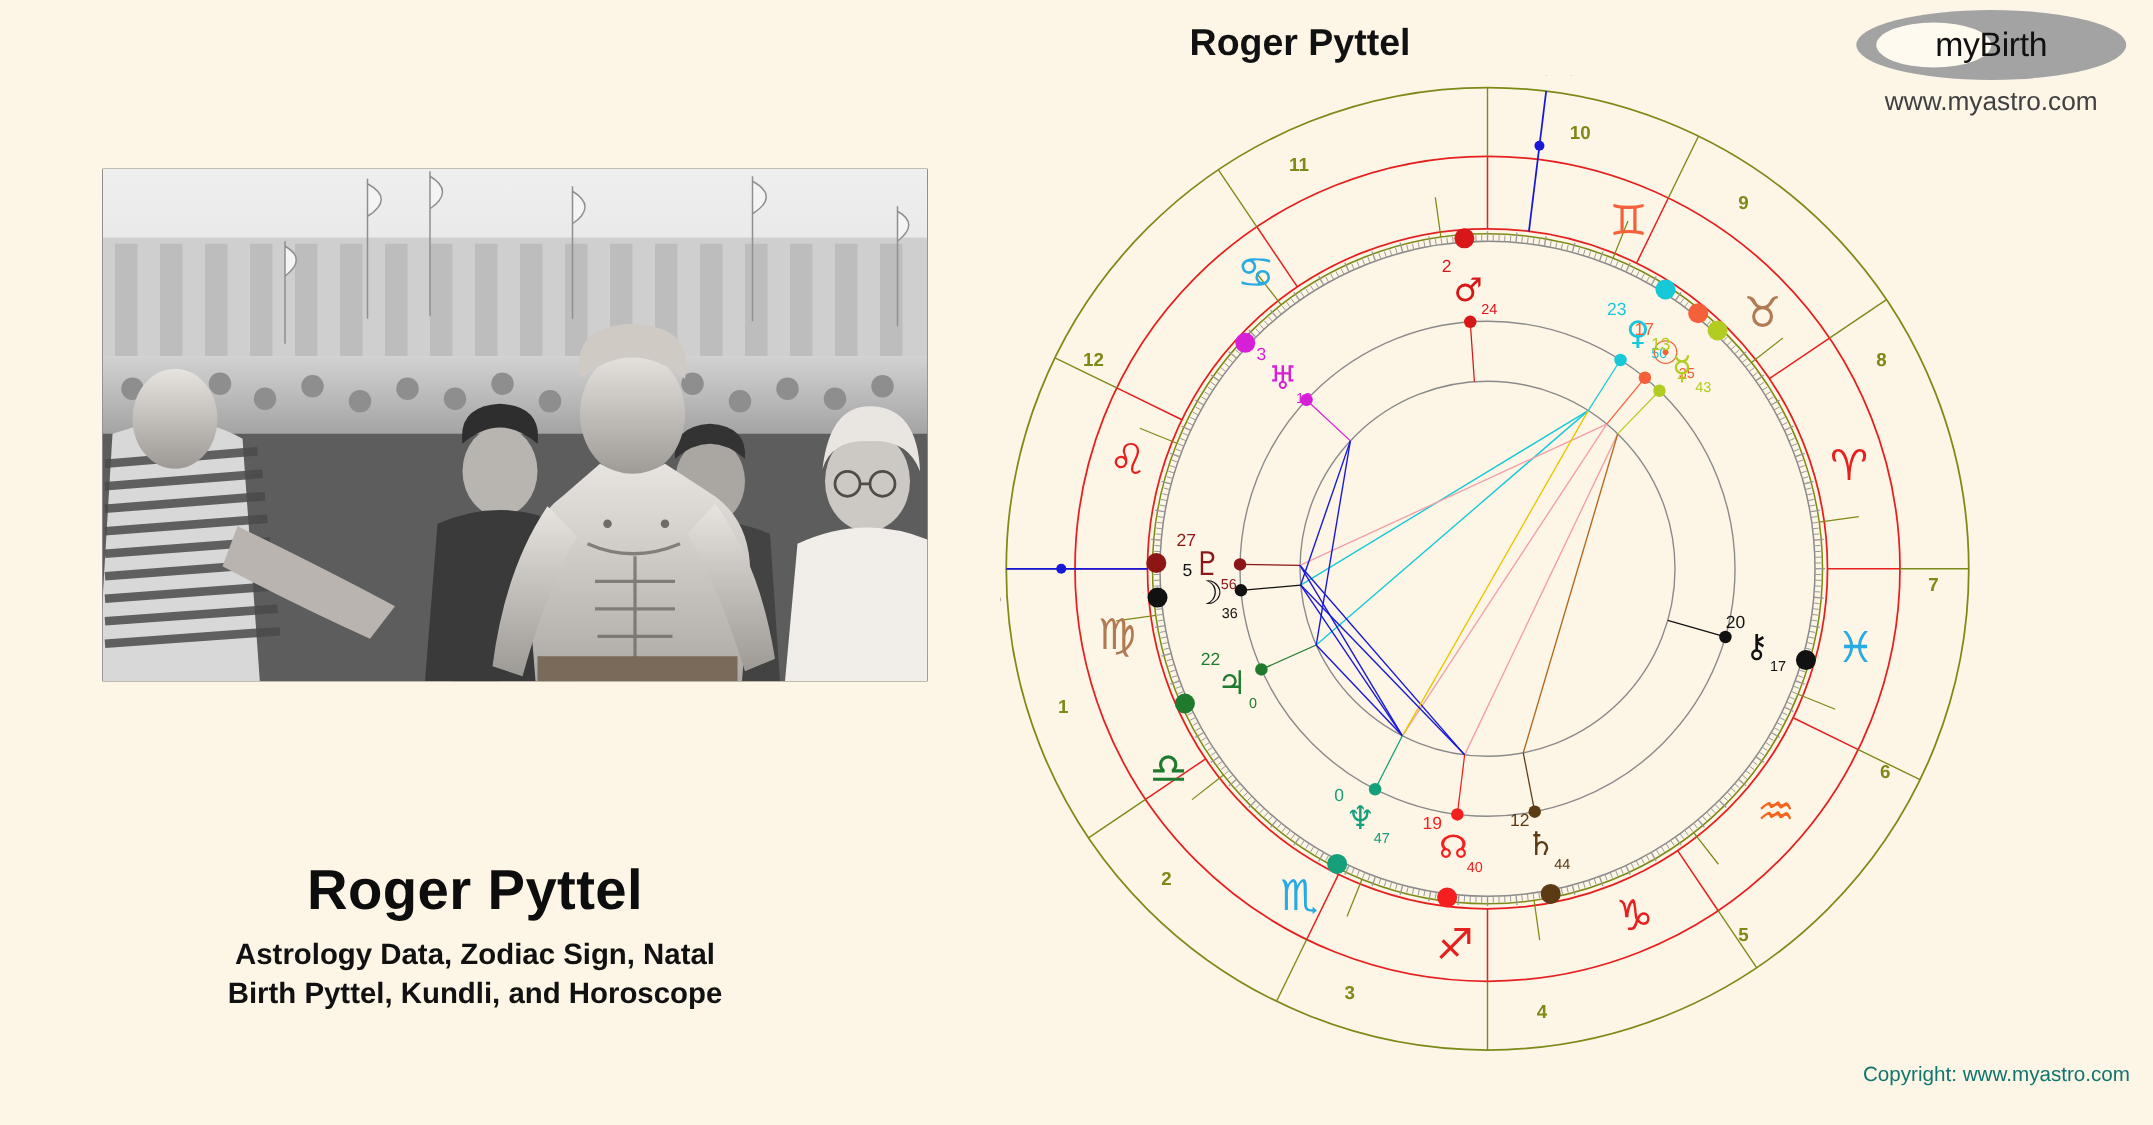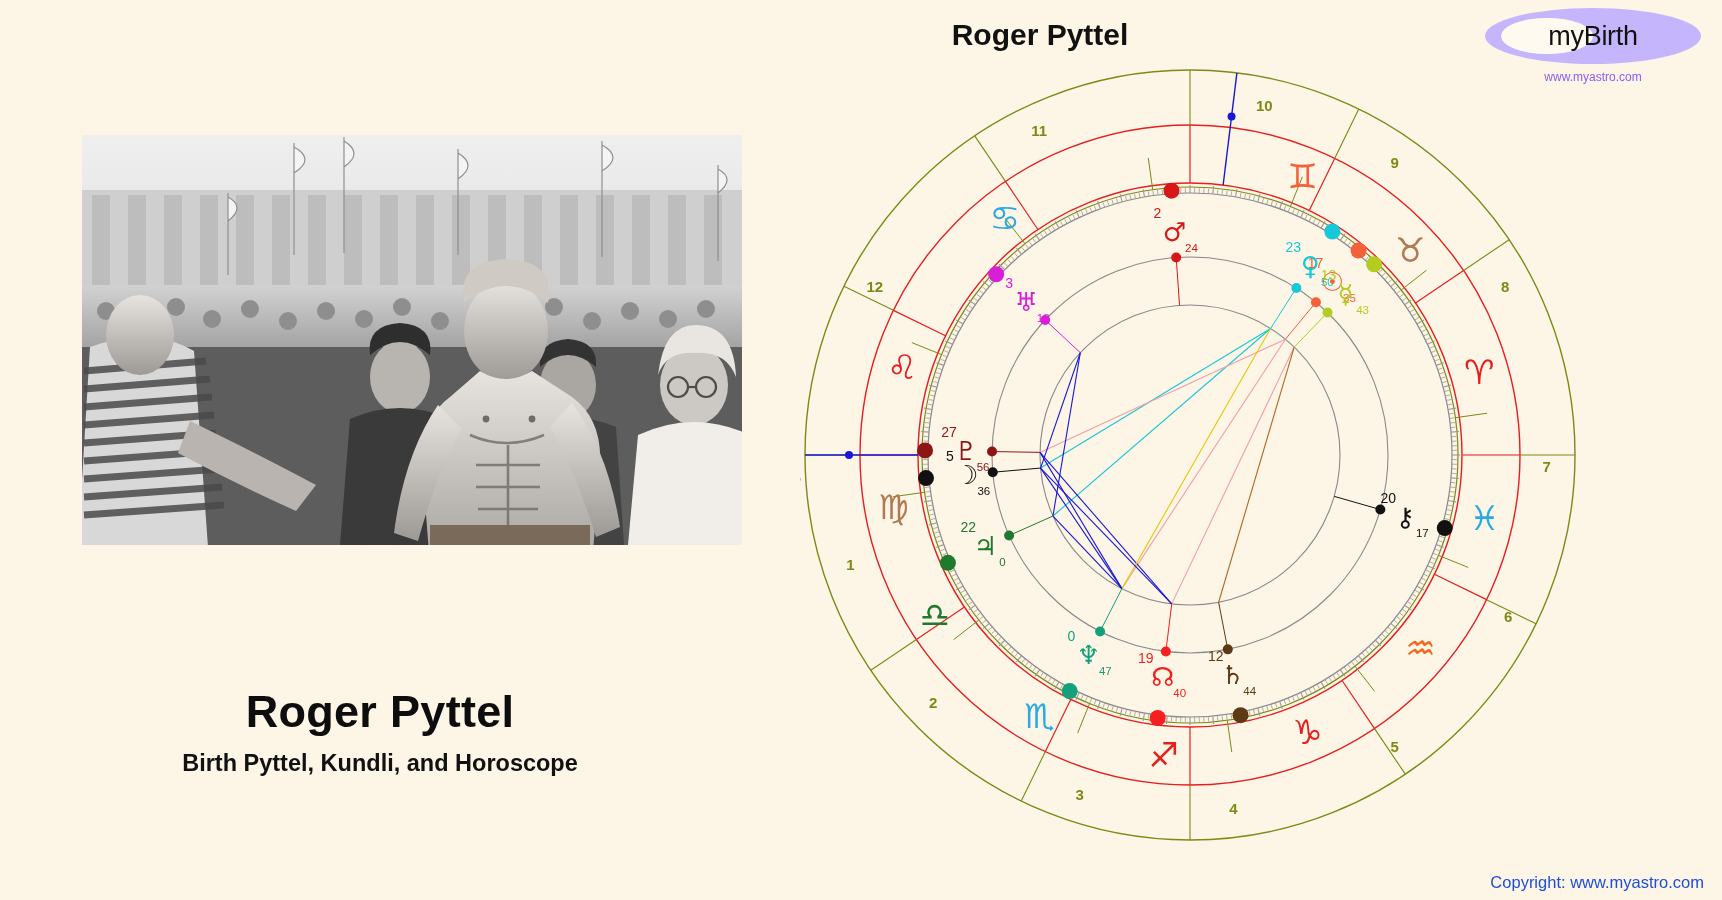--- a/index.html
+++ b/index.html
@@ -26,39 +26,39 @@
   }
   
   #chart-title{
     position:absolute;left:760px;top:18px;width:560px;text-align:center;
     font-size:30px;font-weight:bold;color:#111;
   }
   
   #logo-block{position:absolute;right:14px;top:8px;width:230px;height:82px;}
   #logo-ellipse{
     position:relative;width:216px;height:56px;margin:0 auto;
-    background:#c4b5fd;border-radius:50%/50%;
+    background:#a3a3a3;border-radius:50%/50%;
   }
   #logo-inner-ellipse{
     position:absolute;left:16px;top:10px;width:92px;height:36px;
     background:#fffaf0;border-radius:50%/50%;
   }
   #logo-text{
     position:absolute;left:0;top:0;width:216px;height:56px;
     display:flex;align-items:center;justify-content:center;
     font-size:27px;color:#111;letter-spacing:-.3px;
   }
   #logo-text .my{position:relative;z-index:2;}
   #logo-url{
-    text-align:center;font-size:12px;color:#8b5cf6;margin-top:6px;
+    text-align:center;font-size:21px;color:#404040;margin-top:6px;
   }
   
   #copyright{
-    position:absolute;right:18px;bottom:8px;
-    font-size:16.5px;color:#1d4ed8;
+    position:absolute;right:18px;bottom:30px;
+    font-size:16.5px;color:#0f766e;
   }
   
   #wheel-wrap{position:absolute;left:800px;top:60px;width:780px;height:790px;}
   #wheel{display:block;}
   .sign-glyph{font-family:"DejaVu Sans", sans-serif;font-size:34px;font-weight:bold;}
   .house-num{font-size:15px;font-weight:bold;fill:#7c8a16;font-family:"Liberation Sans",sans-serif;}
   .planet-glyph{font-family:"DejaVu Sans", sans-serif;font-size:26px;}
   .deg-num{font-size:14px;font-family:"Liberation Sans",sans-serif;}
   .min-num{font-size:11.5px;font-family:"Liberation Sans",sans-serif;}
   .axis-label{font-size:21px;fill:#1818d8;font-family:"Liberation Sans",sans-serif;}
@@ -201,20 +201,21 @@
 
       <g>
         <ellipse cx="300" cy="452" rx="38" ry="34" fill="#9a9692"></ellipse>
         <path d="M264 444 q30 -34 72 -8 q-8 -30 -38 -30 q-34 0 -34 38 z" fill="#3a3a3a"></path>
       </g>
     </svg>
   </div>
 
   <div id="left-title">Roger Pyttel</div>
   <div id="left-subtitle">
+    <div>Astrology Data, Zodiac Sign, Natal</div>
     <div>Birth Pyttel, Kundli, and Horoscope</div>
   </div>
 </div>
 
 <div id="chart-title">Roger Pyttel</div>
 
 <div id="logo-block">
   <div id="logo-ellipse">
     <div id="logo-inner-ellipse"></div>
     <div id="logo-text">

